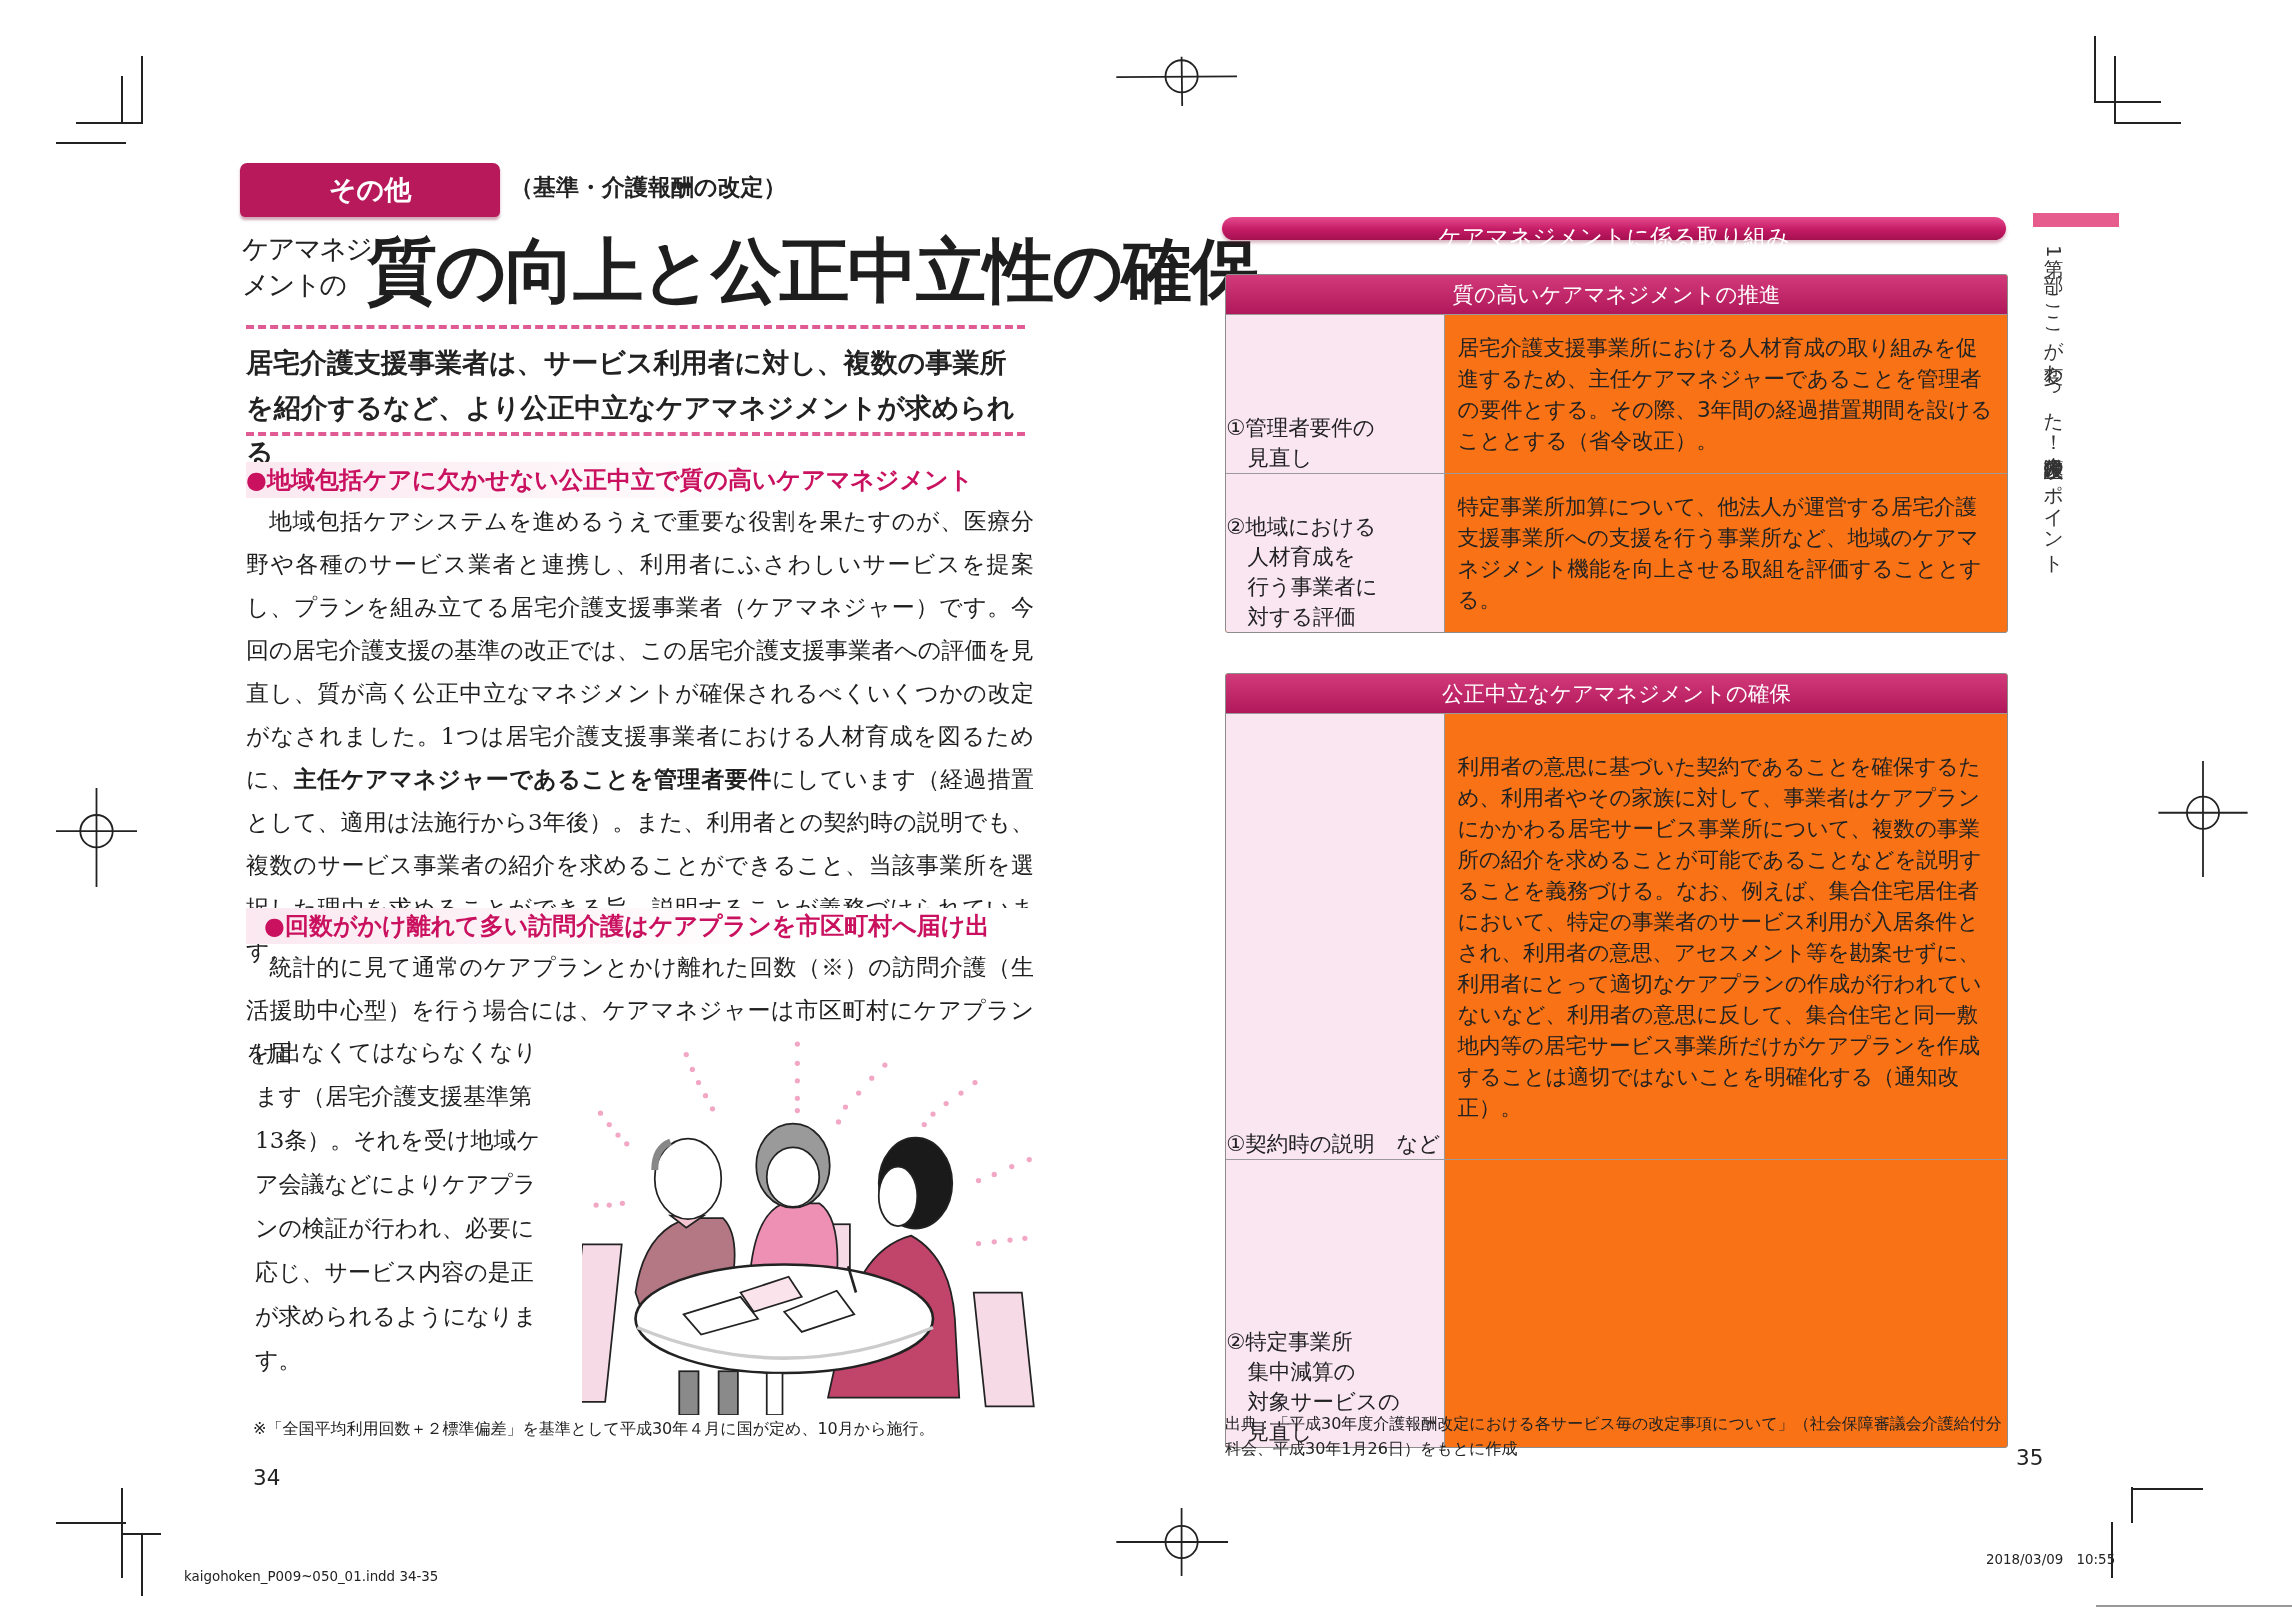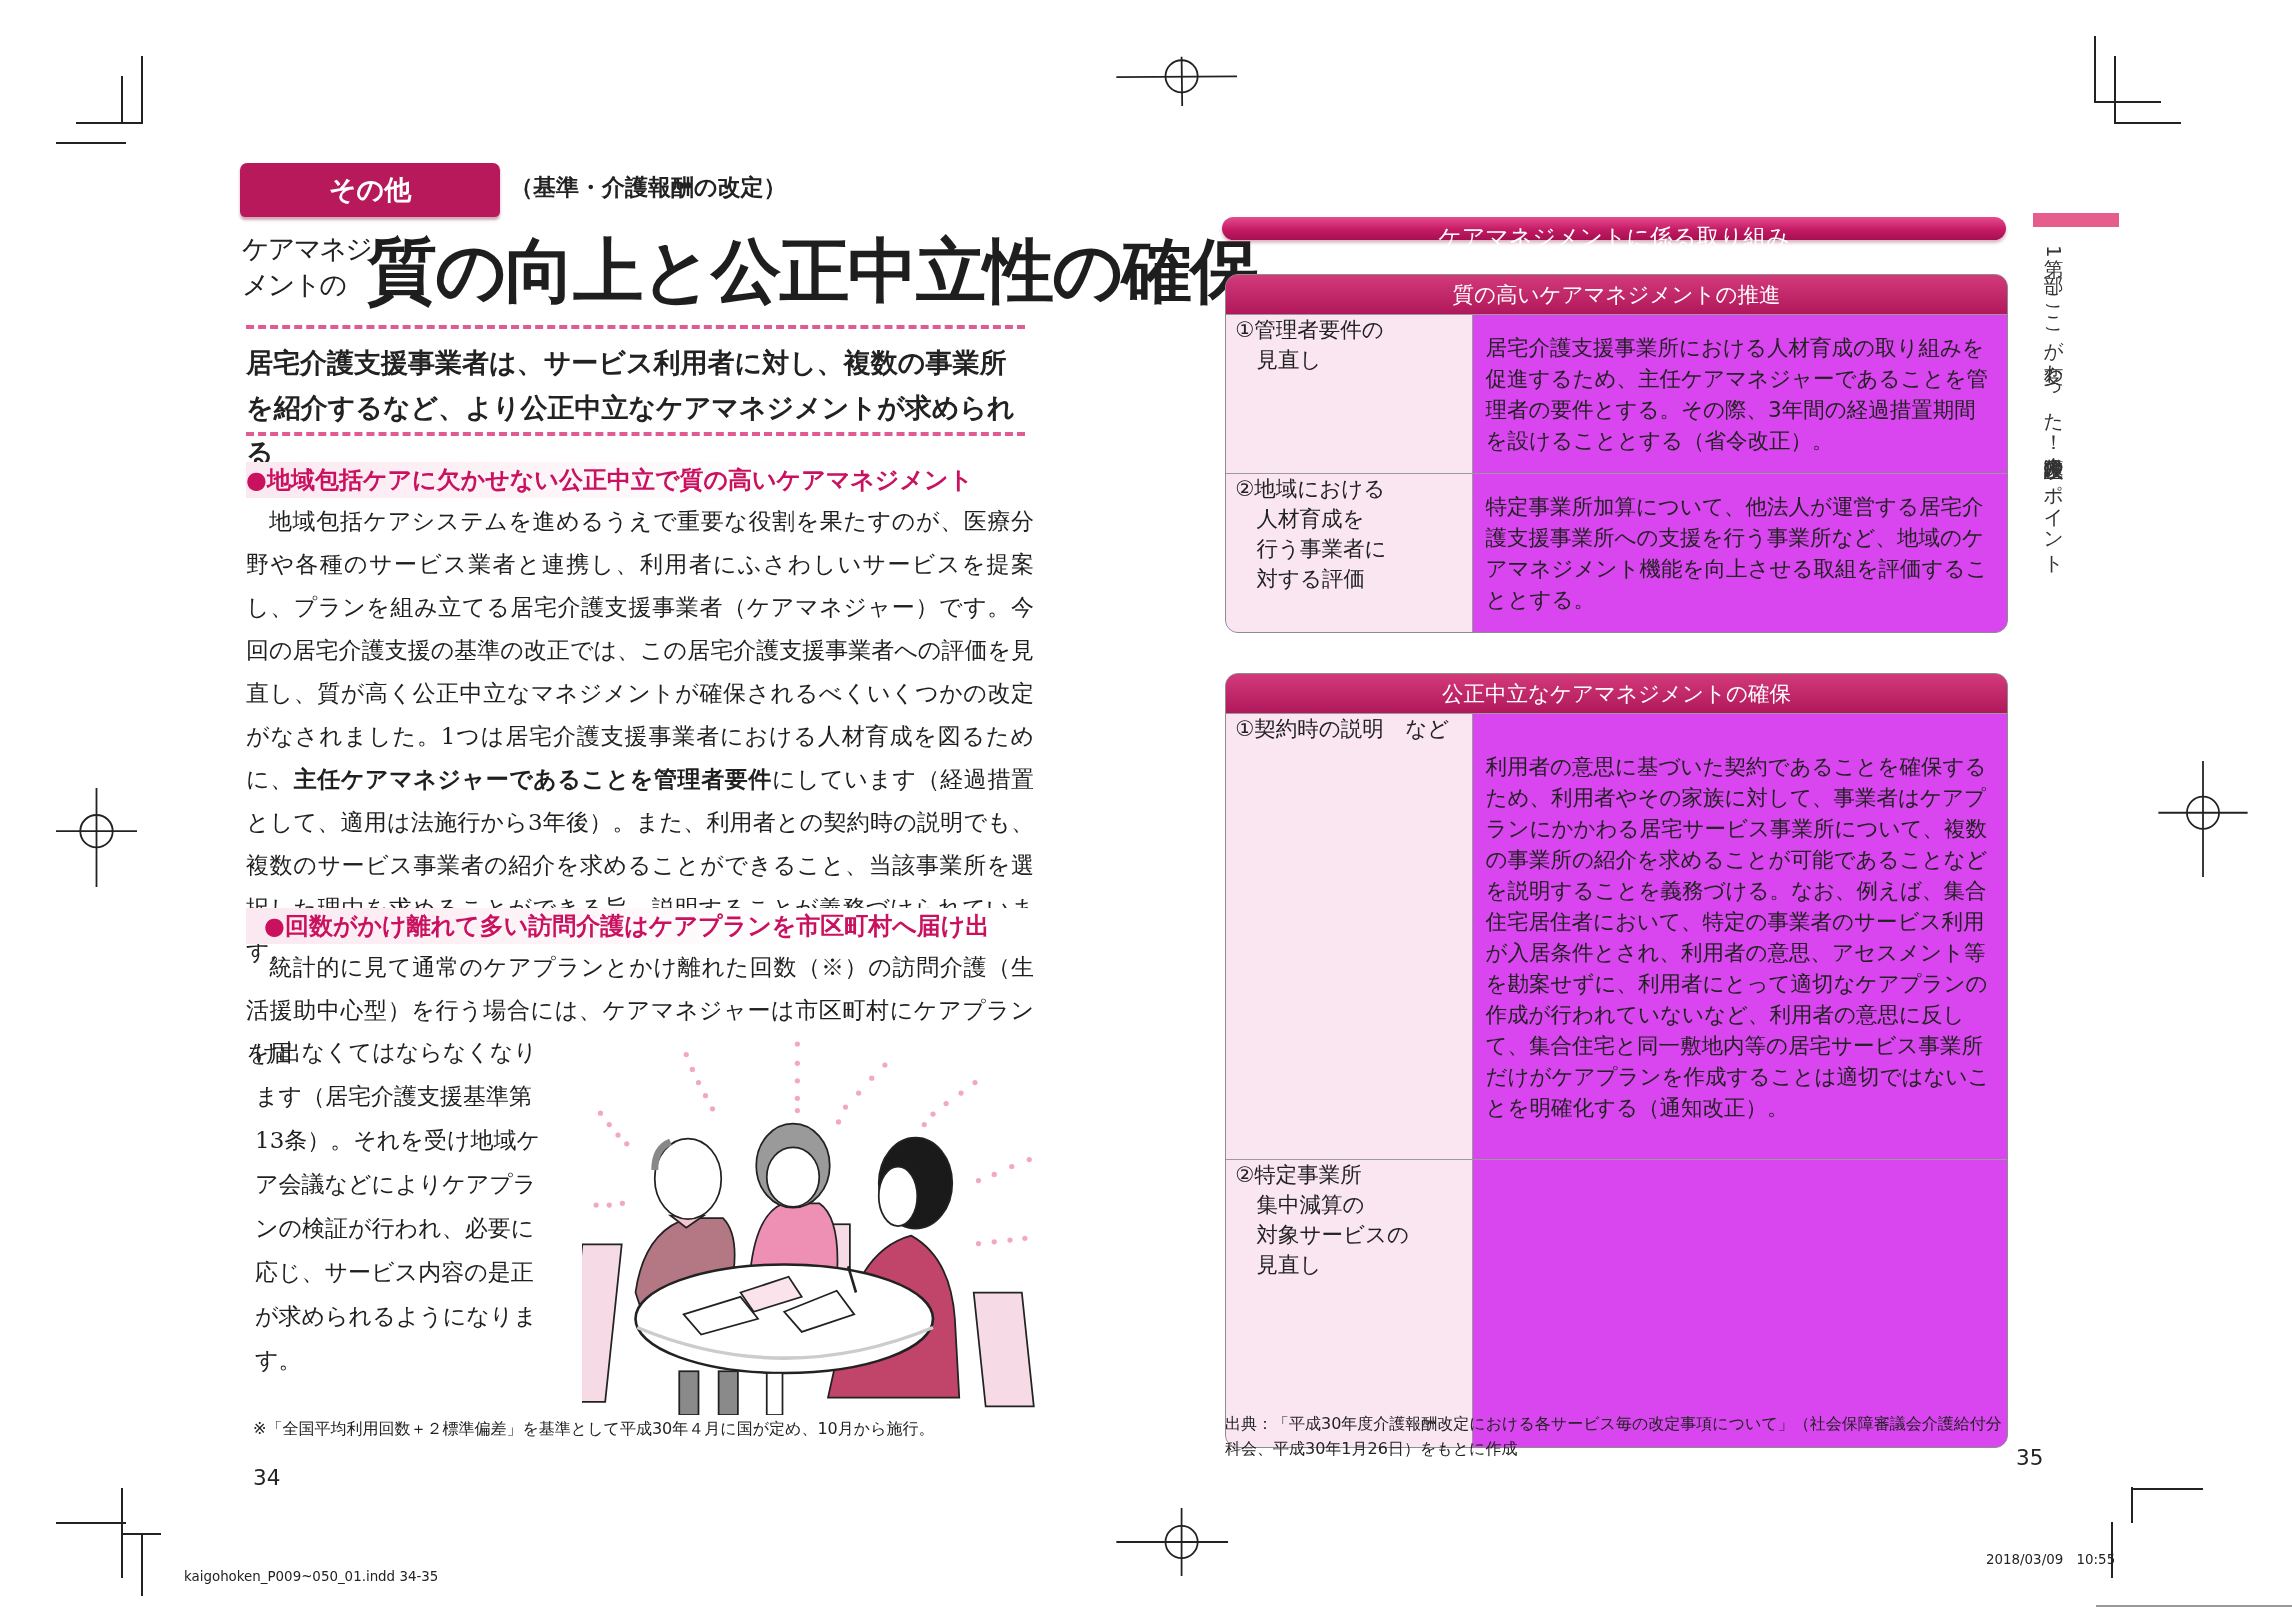--- a/index.html
+++ b/index.html
@@ -61,31 +61,31 @@
   
   .pill-banner {
     position: absolute; left: 1222px; top: 217px; width: 784px; height: 23px;
     border-radius: 20.6px;
     background: linear-gradient(180deg, #e64c8e 0%, #c41a65 55%, #a5104f 100%);
     box-shadow: 0 2.7px 3.6px rgba(120,0,40,0.3);
     color: #fff; font-size: 23px; text-align: center; line-height: 41px;
   }
   .tbl {
     position: absolute; left: 1225px; width: 783px;
-    border: 1.8px solid #8c8c8c; border-radius: 13px; overflow: hidden; background: #d946ef;
+    border: 1.8px solid #8c8c8c; border-radius: 3px; overflow: hidden; background: #f97316;
   }
   .tbl-head {
     height: 39px; line-height: 39px; text-align: center; color: #fff; font-size: 21.5px;
     background: linear-gradient(180deg, #d23a7a 0%, #b0185b 100%);
   }
   .tbl-row { display: flex; border-top: 1.8px solid #9a9a9a; }
   .tbl-row:first-of-type { border-top: none; }
   .tbl-label {
-    width: 247px; flex: none; background: #fae6f1; border-right: 1.8px solid #9a9a9a;
-    display: flex; align-items: flex-start; padding-left: 9px;
+    width: 219px; flex: none; background: #fae6f1; border-right: 1.8px solid #9a9a9a;
+    display: flex; align-items: flex-end; padding-left: 0;
     font-size: 21.5px; line-height: 30px; color: #222;
   }
   .tbl-label .lbl { white-space: pre-line; }
   .tbl-body {
     flex: 1; padding: 0 14.3px 0 12.5px; display: flex; align-items: center;
     font-size: 21.5px; line-height: 31px; color: #222;
   }
   .side-bar { position: absolute; left: 2033px; top: 213px; width: 86px; height: 14.3px; background: #e65c8c; }
   .side-vert {
     position: absolute; left: 2035px; top: 244px; width: 36px;

